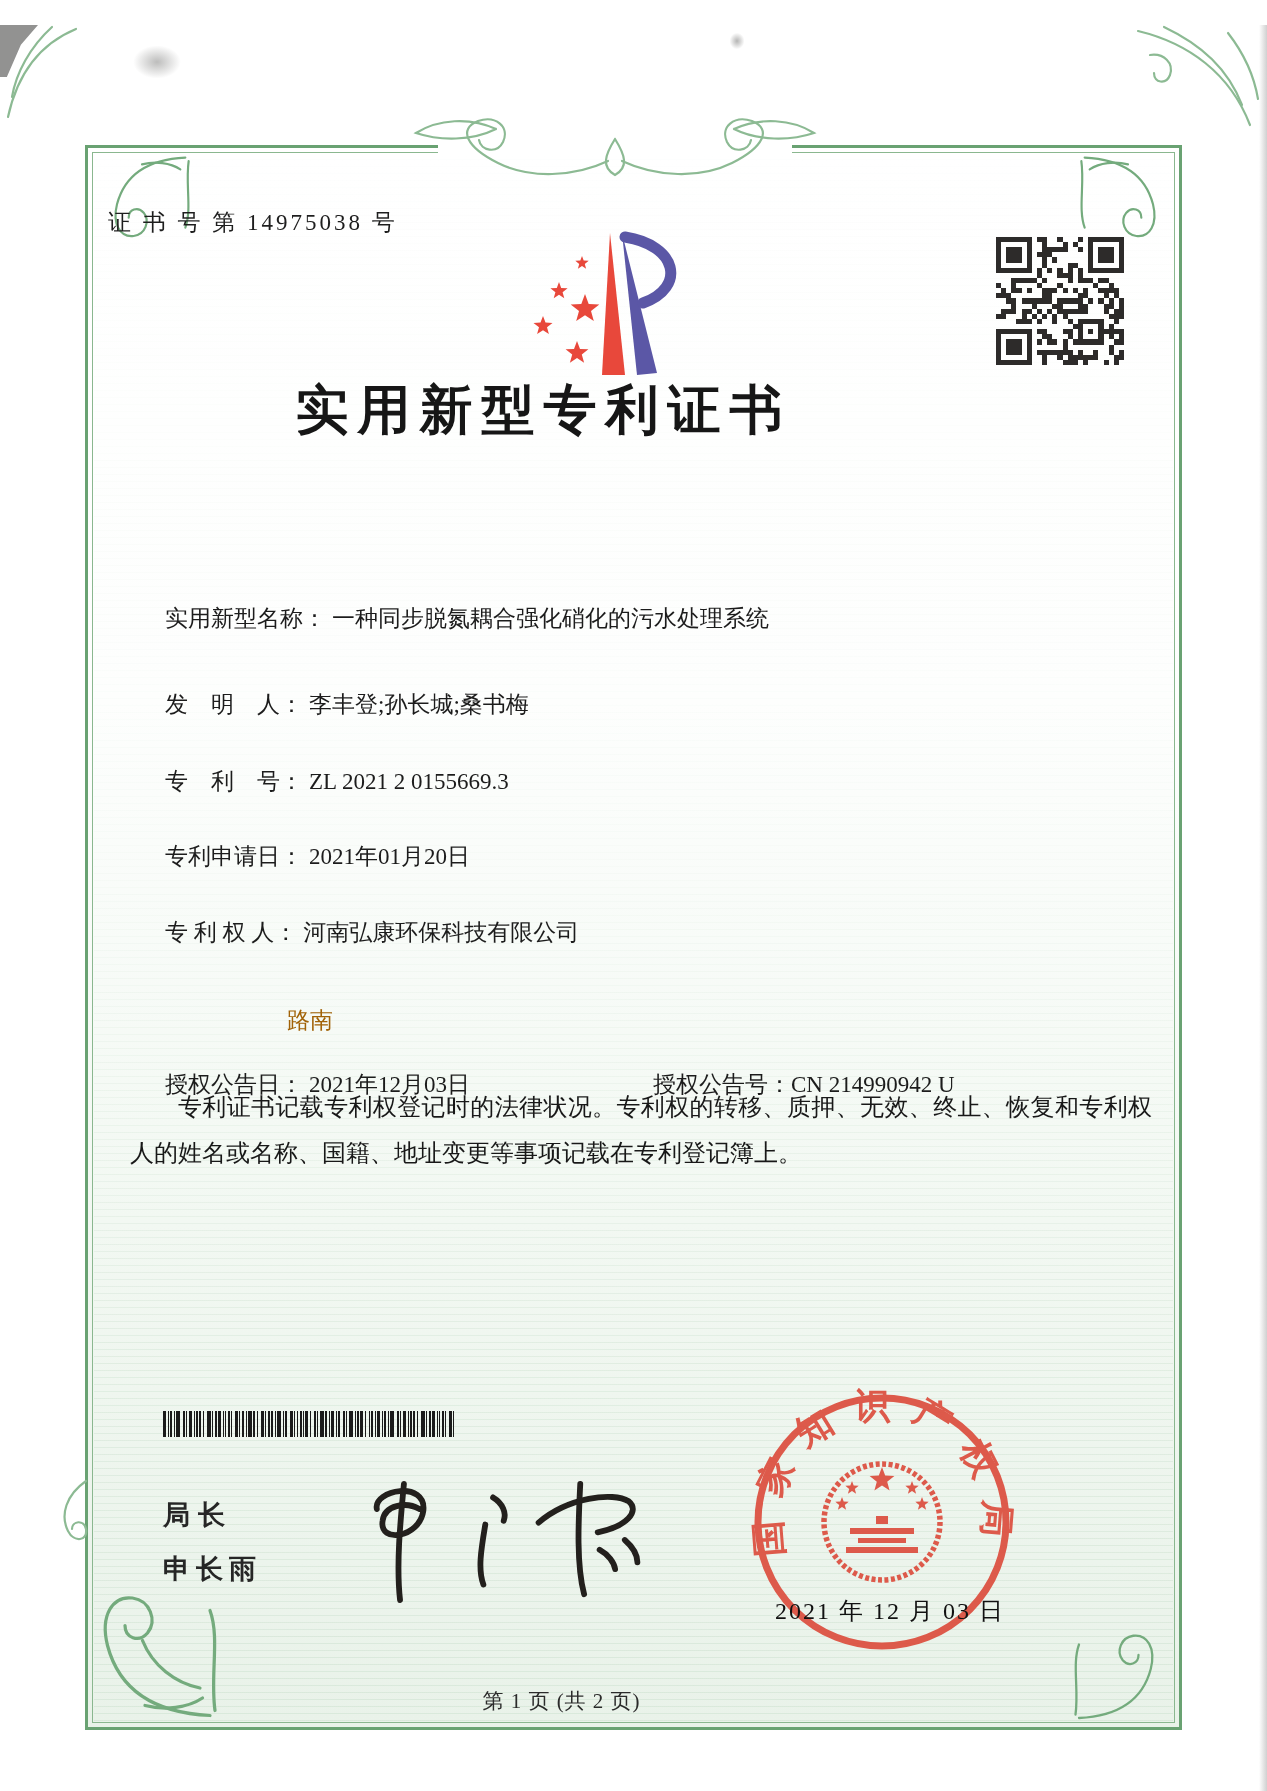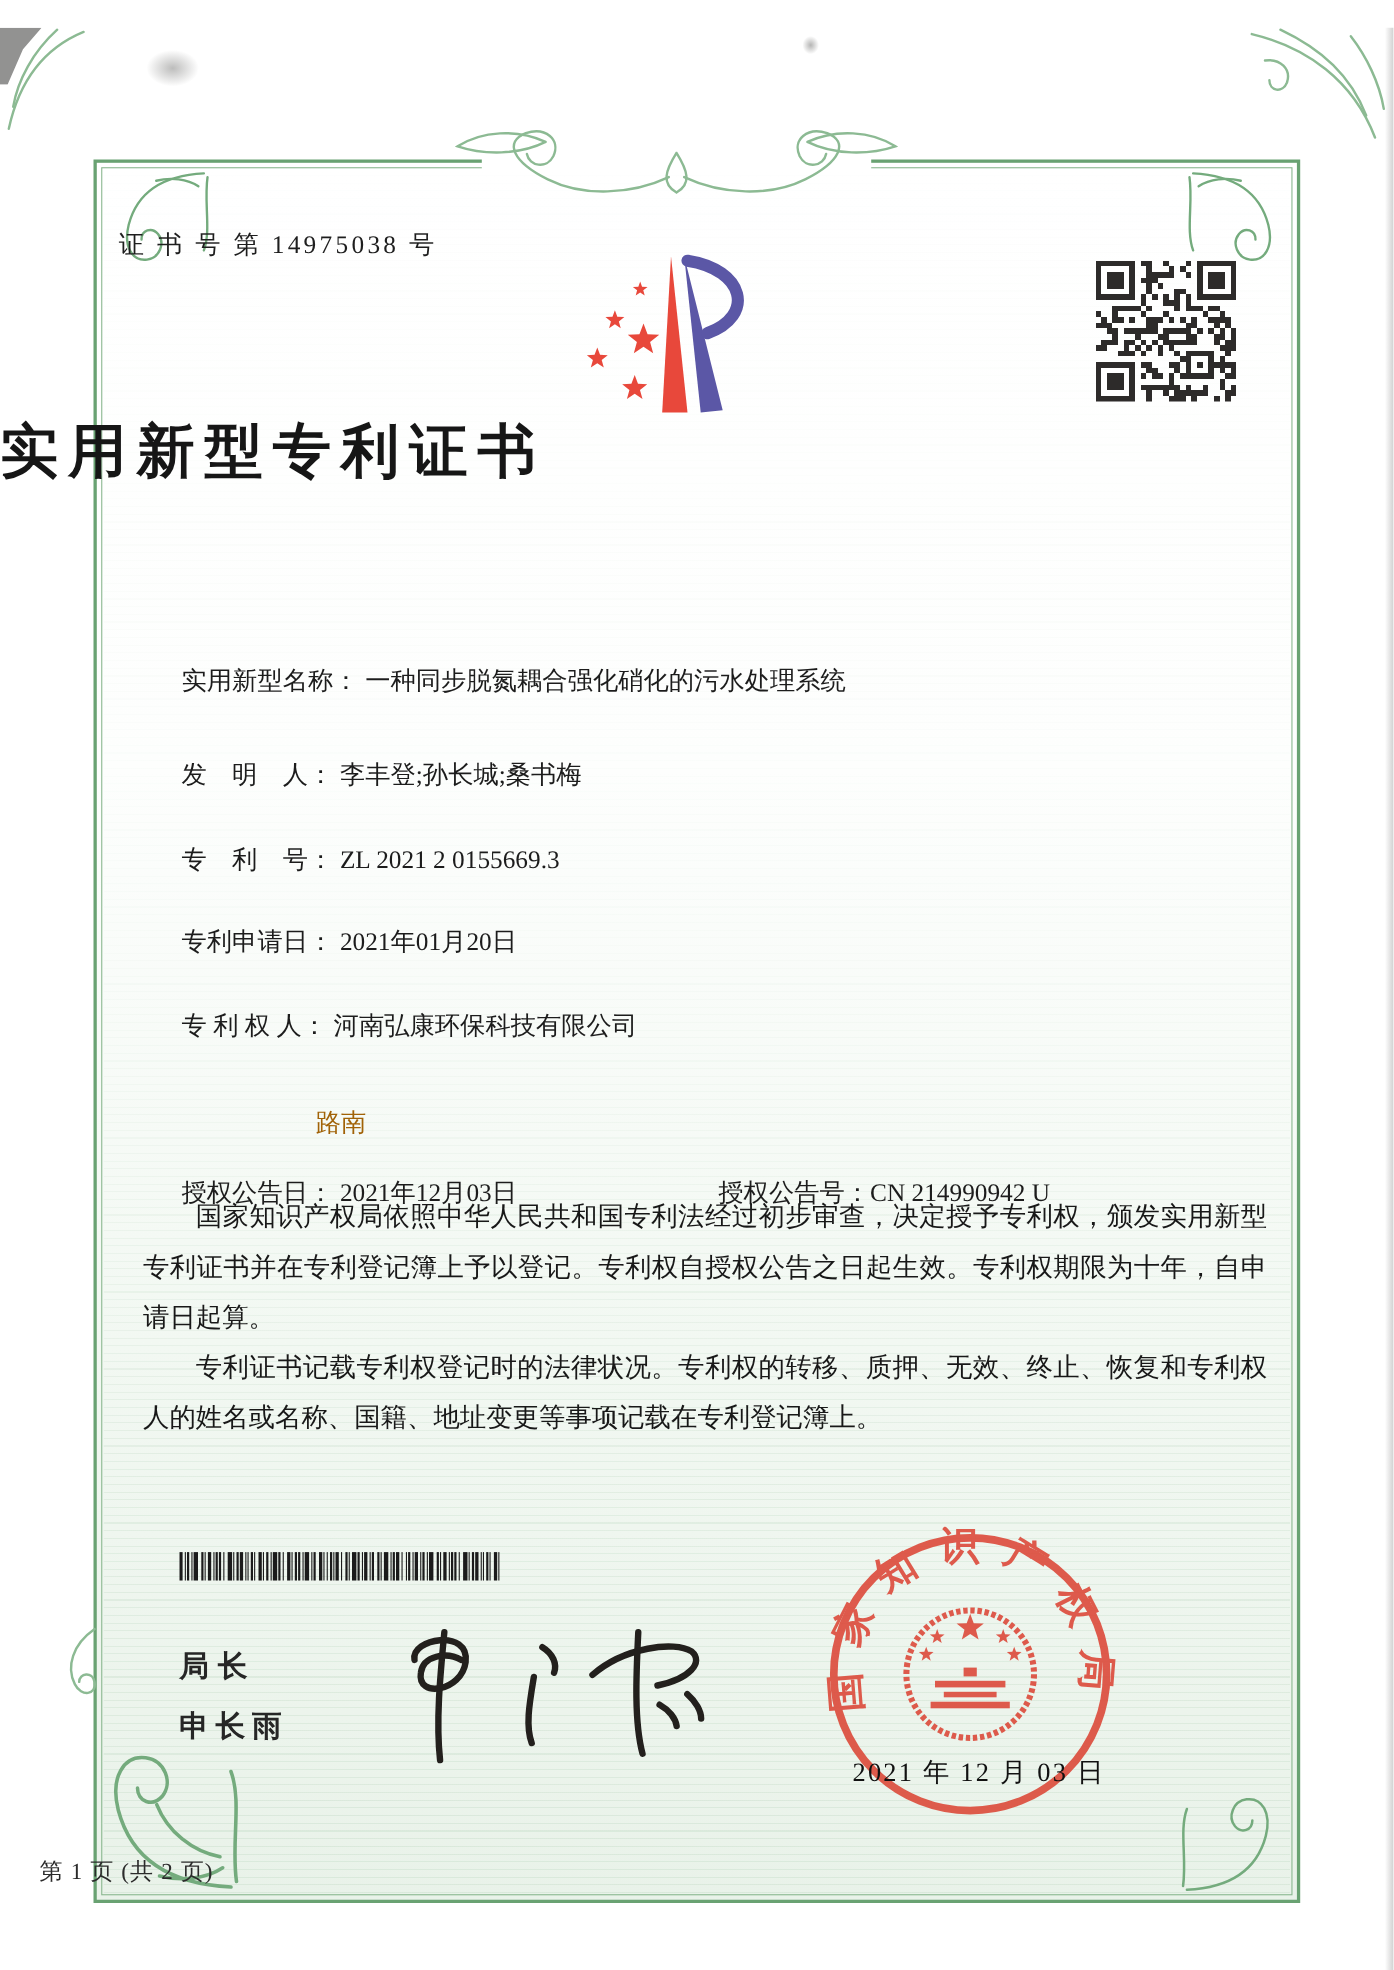--- a/index.html
+++ b/index.html
@@ -22,21 +22,21 @@
   .texture{
     position:absolute; inset:6px;
     background:repeating-linear-gradient(0deg, rgba(110,168,122,0.13) 0 1px, rgba(255,255,255,0) 1px 7px);
     -webkit-mask-image:linear-gradient(to bottom, rgba(0,0,0,.10) 0%, rgba(0,0,0,.18) 45%, rgba(0,0,0,.85) 78%, rgba(0,0,0,.95) 100%);
             mask-image:linear-gradient(to bottom, rgba(0,0,0,.10) 0%, rgba(0,0,0,.18) 45%, rgba(0,0,0,.85) 78%, rgba(0,0,0,.95) 100%);
   }
   svg.orn{position:absolute; overflow:visible;}
   .orn path, .orn circle{fill:none; stroke:#74ab7d; stroke-width:2.6; stroke-linecap:round;}
   .orn.faint path{stroke:#8cba93; stroke-width:2.2;}
   
-  .center-col{position:absolute; left:0; right:180px; }
+  .center-col{position:absolute; left:0; right:180px; text-align:center;}
   .cert-no{position:absolute; left:108px; top:182px; font-size:23px; letter-spacing:3px; color:#1e1e1e;}
   .title{top:350px; font-size:53px; font-weight:700; letter-spacing:9px; color:#161616;}
   .row{position:absolute; left:142px; font-size:23px; color:#1c1c1c; white-space:pre;}
   .row .val{margin-left:6px;}
   .addr2{position:absolute; left:287px; font-size:23px; color:#a16207;}
   .grant2{position:absolute; left:630px; font-size:23px; color:#1c1c1c; white-space:pre;}
   .body-text{
     position:absolute; left:130px; top:1060px; width:1022px;
     font-size:24px; line-height:45.5px; text-align:justify; color:#181818;
   }
@@ -371,21 +371,20 @@
   <div class="addr2" style="top:980px">路南</div>
 
   <div class="row" style="top:1018px">
     <span>授权公告日：</span><span class="val">2021年12月03日</span>
   </div>
   <div class="grant2" style="top:1018px">
     <span>授权公告号：</span><span class="val">CN 214990942 U</span>
   </div>
 
   <div class="body-text">
-    <p>国家知识产权局依照中华人民共和国专利法经过初步审查，决定授予专利权，颁发实用新型专利证书并在专利登记簿上予以登记。专利权自授权公告之日起生效。专利权期限为十年，自申请日起算。</p>
     <p>专利证书记载专利权登记时的法律状况。专利权的转移、质押、无效、终止、恢复和专利权人的姓名或名称、国籍、地址变更等事项记载在专利登记簿上。</p>
   </div>
 
   <svg class="barcode" style="left:163px;top:1386px" width="297" height="26" viewBox="0 0 297 26" preserveAspectRatio="none">
     <g id="barcode-bars" fill="#1b1b1b">
         <rect x="0" y="0" width="3" height="26"></rect>
         <rect x="5" y="0" width="1" height="26"></rect>
         <rect x="7" y="0" width="2" height="26"></rect>
         <rect x="11" y="0" width="1" height="26"></rect>
         <rect x="13" y="0" width="4" height="26"></rect>

